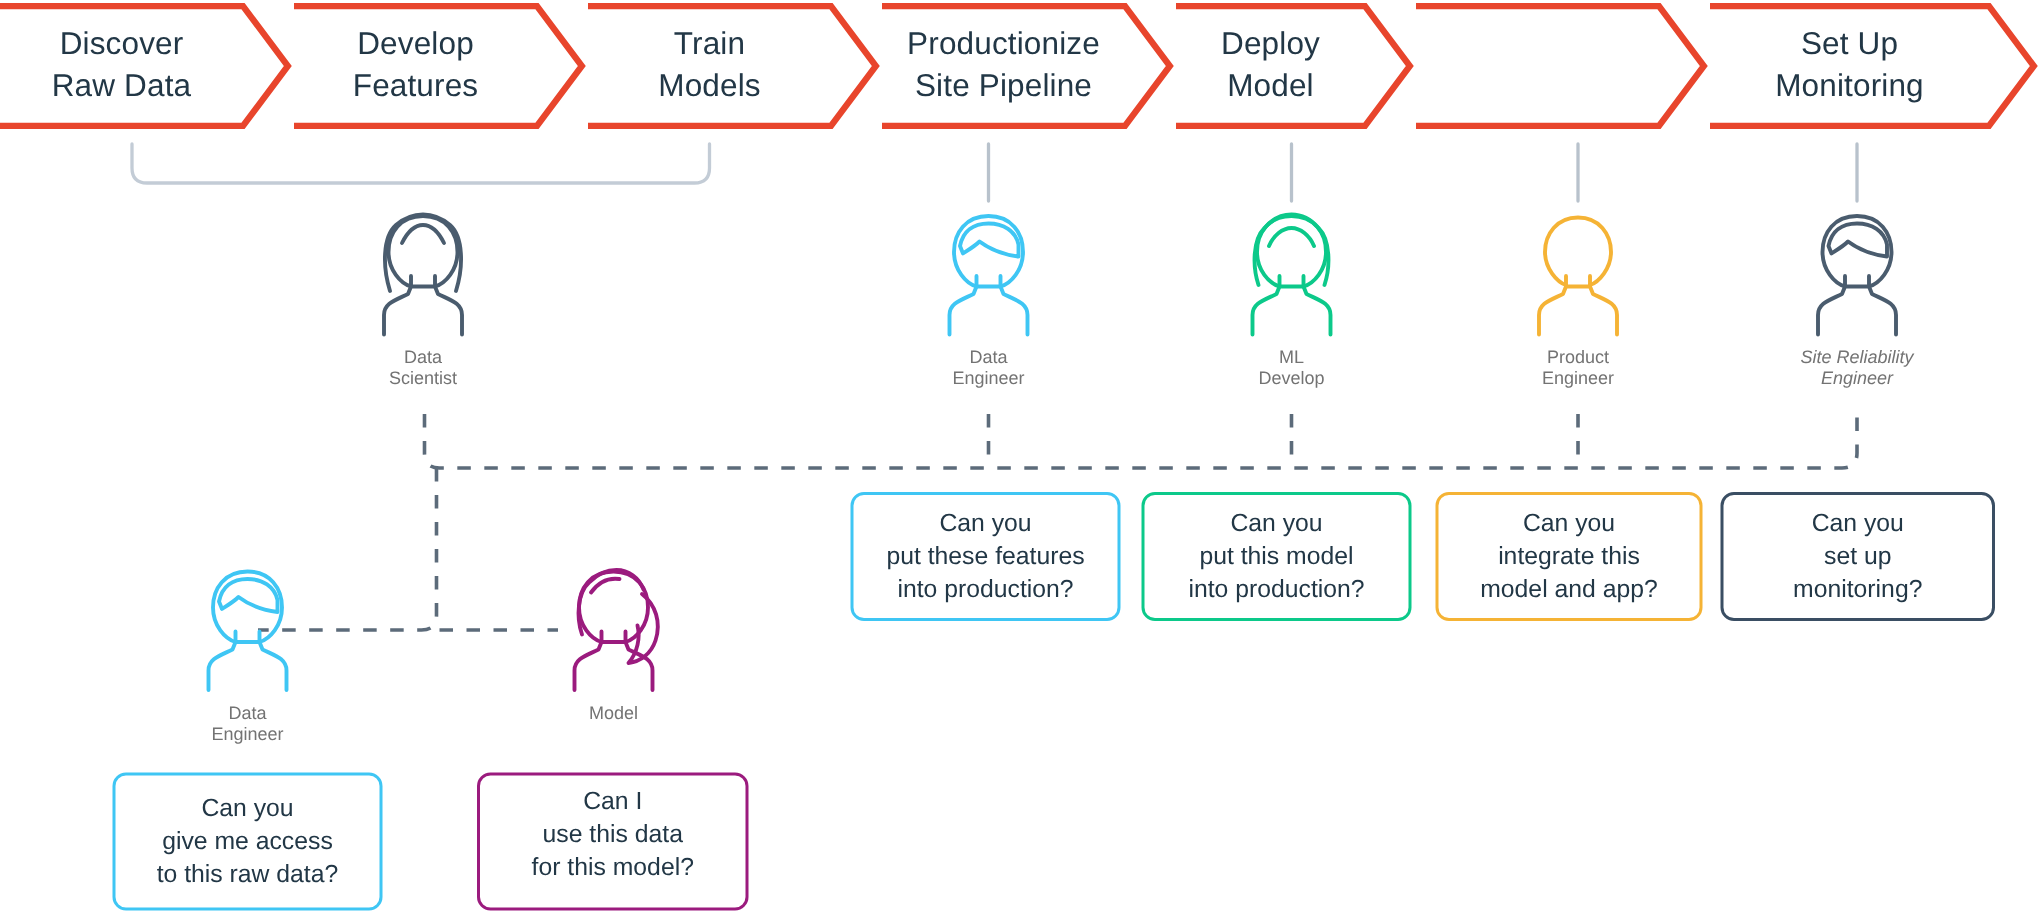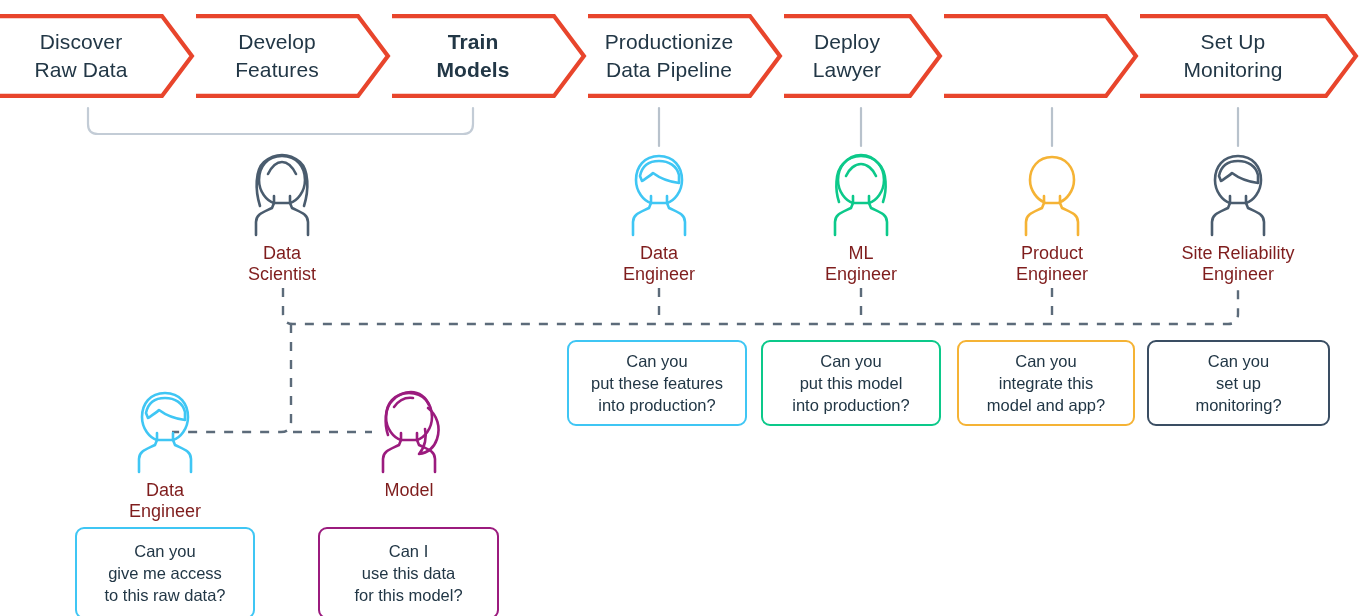--- a/index.html
+++ b/index.html
@@ -10,21 +10,21 @@
   body {
     width: 1360px;
     height: 616px;
     position: relative;
     overflow: hidden;
     font-family: "Liberation Sans", sans-serif;
     color: #243746;
   }
   #stage {
     position: absolute;
-    left: 0; top: 12px;
+    left: 0; top: 0;
     width: 1360px;
     height: 432px;
   }
   
   .chevron {
     position: absolute;
     top: 0;
     height: 88px;
   }
   .chevron svg {
@@ -51,23 +51,23 @@
     width: 150px;
     text-align: center;
   }
   .person .pfig {
     height: 92px;
     display: block;
     margin: 0 auto;
   }
   .person .plabel {
     margin-top: 5px;
-    font-size: 18px;
+    font-size: 12px;
     line-height: 1.18;
-    color: #7f1d1d;
+    color: #737373;
     white-space: pre-line;
   }
   
   .bubble {
     position: absolute;
     border: 2px solid #888;
     border-radius: 9px;
     background: #fff;
     box-sizing: border-box;
     display: flex;
@@ -125,40 +125,40 @@
         <div class="clabel">Discover
 Raw Data</div>
       </div>
       <div class="chevron" style="left: 196px; width: 196px; text-decoration: underline;">
         <svg width="196" height="88" viewBox="0 0 196 88">
           <path d="M0,4.1 L162,4.1 L191.9,44 L162,83.9 L0,83.9" fill="none" stroke="#E8452C" stroke-width="4.2" stroke-linejoin="miter" stroke-linecap="butt"></path>
         </svg>
         <div class="clabel">Develop
 Features</div>
       </div>
-      <div class="chevron" style="left: 392px; width: 196px; font-weight: bold;">
+      <div class="chevron" style="left: 392px; width: 196px;">
         <svg width="196" height="88" viewBox="0 0 196 88">
           <path d="M0,4.1 L162,4.1 L191.9,44 L162,83.9 L0,83.9" fill="none" stroke="#E8452C" stroke-width="4.2" stroke-linejoin="miter" stroke-linecap="butt"></path>
         </svg>
         <div class="clabel">Train
 Models</div>
       </div>
       <div class="chevron" style="left: 588px; width: 196px;">
         <svg width="196" height="88" viewBox="0 0 196 88">
           <path d="M0,4.1 L162,4.1 L191.9,44 L162,83.9 L0,83.9" fill="none" stroke="#E8452C" stroke-width="4.2" stroke-linejoin="miter" stroke-linecap="butt"></path>
         </svg>
         <div class="clabel">Productionize
-Data Pipeline</div>
+Site Pipeline</div>
       </div>
       <div class="chevron" style="left: 784px; width: 160px;">
         <svg width="160" height="88" viewBox="0 0 160 88">
           <path d="M0,4.1 L126,4.1 L155.9,44 L126,83.9 L0,83.9" fill="none" stroke="#E8452C" stroke-width="4.2" stroke-linejoin="miter" stroke-linecap="butt"></path>
         </svg>
         <div class="clabel">Deploy
-Lawyer</div>
+Model</div>
       </div>
       <div class="chevron" style="left: 944px; width: 196px;">
         <svg width="196" height="88" viewBox="0 0 196 88">
           <path d="M0,4.1 L162,4.1 L191.9,44 L162,83.9 L0,83.9" fill="none" stroke="#E8452C" stroke-width="4.2" stroke-linejoin="miter" stroke-linecap="butt"></path>
         </svg>
       </div>
       <div class="chevron" style="left: 1140px; width: 220px;">
         <svg width="220" height="88" viewBox="0 0 220 88">
           <path d="M0,4.1 L186,4.1 L215.9,44 L186,83.9 L0,83.9" fill="none" stroke="#E8452C" stroke-width="4.2" stroke-linejoin="miter" stroke-linecap="butt"></path>
         </svg>
@@ -191,32 +191,32 @@
       </div>
       <div class="person" style="left: 786px; top: 134px;">
         <svg width="96" height="92" viewBox="0 0 96 92" class="pfig">
           <path d="M22,89 L22,76 C22,68 30,66 38,62 L40,57 L56,57 L58,62 C66,66 74,68 74,76 L74,89" fill="none" stroke="#0CC98A" stroke-width="2.6" stroke-linecap="round" stroke-linejoin="round"></path>
           <path d="M40,57 L40,50 M56,57 L56,50" fill="none" stroke="#0CC98A" stroke-width="2.6" stroke-linecap="round" stroke-linejoin="round"></path>
           <path d="M48,10 C33,10 25,21 25,34 C25,46 33,55 40,57 M48,10 C63,10 71,21 71,34 C71,46 63,55 56,57" fill="none" stroke="#0CC98A" stroke-width="2.6" stroke-linecap="round" stroke-linejoin="round"></path>
           <path d="M26,56 C22,44 22,26 30,18 C36,11 42,9 48,9 C54,9 60,11 66,18 C74,26 74,44 70,56" fill="none" stroke="#0CC98A" stroke-width="2.6" stroke-linecap="round" stroke-linejoin="round"></path>
           <path d="M33,30 C36,23 42,18 48,18 C54,18 60,23 63,30" fill="none" stroke="#0CC98A" stroke-width="2.6" stroke-linecap="round" stroke-linejoin="round"></path>
         </svg>
         <div class="plabel">ML
-Engineer</div>
+Develop</div>
       </div>
       <div class="person" style="left: 977px; top: 134px;">
         <svg width="96" height="92" viewBox="0 0 96 92" class="pfig">
           <path d="M22,89 L22,76 C22,68 30,66 38,62 L40,57 L56,57 L58,62 C66,66 74,68 74,76 L74,89" fill="none" stroke="#F5B335" stroke-width="2.6" stroke-linecap="round" stroke-linejoin="round"></path>
           <path d="M40,57 L40,50 M56,57 L56,50" fill="none" stroke="#F5B335" stroke-width="2.6" stroke-linecap="round" stroke-linejoin="round"></path>
           <path d="M48,11 C34,11 26,22 26,34 C26,45 34,54 40,56 M48,11 C62,11 70,22 70,34 C70,45 62,54 56,56" fill="none" stroke="#F5B335" stroke-width="2.6" stroke-linecap="round" stroke-linejoin="round"></path>
         </svg>
         <div class="plabel">Product
 Engineer</div>
       </div>
-      <div class="person" style="left: 1163px; top: 134px;">
+      <div class="person" style="left: 1163px; top: 134px; font-style: italic;">
         <svg width="96" height="92" viewBox="0 0 96 92" class="pfig">
           <path d="M22,89 L22,76 C22,68 30,66 38,62 L40,57 L56,57 L58,62 C66,66 74,68 74,76 L74,89" fill="none" stroke="#4A5C6E" stroke-width="2.6" stroke-linecap="round" stroke-linejoin="round"></path>
           <path d="M40,57 L40,50 M56,57 L56,50" fill="none" stroke="#4A5C6E" stroke-width="2.6" stroke-linecap="round" stroke-linejoin="round"></path>
           <path d="M48,10 C33,10 25,21 25,34 C25,46 33,55 40,57 M48,10 C63,10 71,21 71,34 C71,46 63,55 56,57" fill="none" stroke="#4A5C6E" stroke-width="2.6" stroke-linecap="round" stroke-linejoin="round"></path>
           <path d="M29,30 C31,20 38,15 48,15 C58,15 66,20 68,29 L68,37 C60,36 50,33 42,27 C39,30 34,33 31,35 Z" fill="none" stroke="#4A5C6E" stroke-width="2.6" stroke-linecap="round" stroke-linejoin="round"></path>
         </svg>
         <div class="plabel">Site Reliability
 Engineer</div>
       </div>
       <div class="person" style="left: 90px; top: 371px;">
@@ -251,18 +251,18 @@
 into production?</span></div>
       <div class="bubble" style="left: 957px; top: 328px; width: 178px; height: 86px; border-color: rgb(245, 179, 53);"><span>Can you
 integrate this
 model and app?</span></div>
       <div class="bubble" style="left: 1147px; top: 328px; width: 183px; height: 86px; border-color: rgb(58, 78, 99);"><span>Can you
 set up
 monitoring?</span></div>
       <div class="bubble" style="left: 75px; top: 515px; width: 180px; height: 92px; border-color: rgb(63, 198, 244);"><span>Can you
 give me access
 to this raw data?</span></div>
-      <div class="bubble" style="left: 318px; top: 515px; width: 181px; height: 92px; border-color: rgb(155, 27, 126);"><span>Can I
+      <div class="bubble" style="left: 318px; top: 515px; width: 181px; height: 92px; border-color: rgb(155, 27, 126); align-items: flex-end;"><span>Can I
 use this data
 for this model?</span></div>
     </div>
 
 </div>
 
 </body></html>

